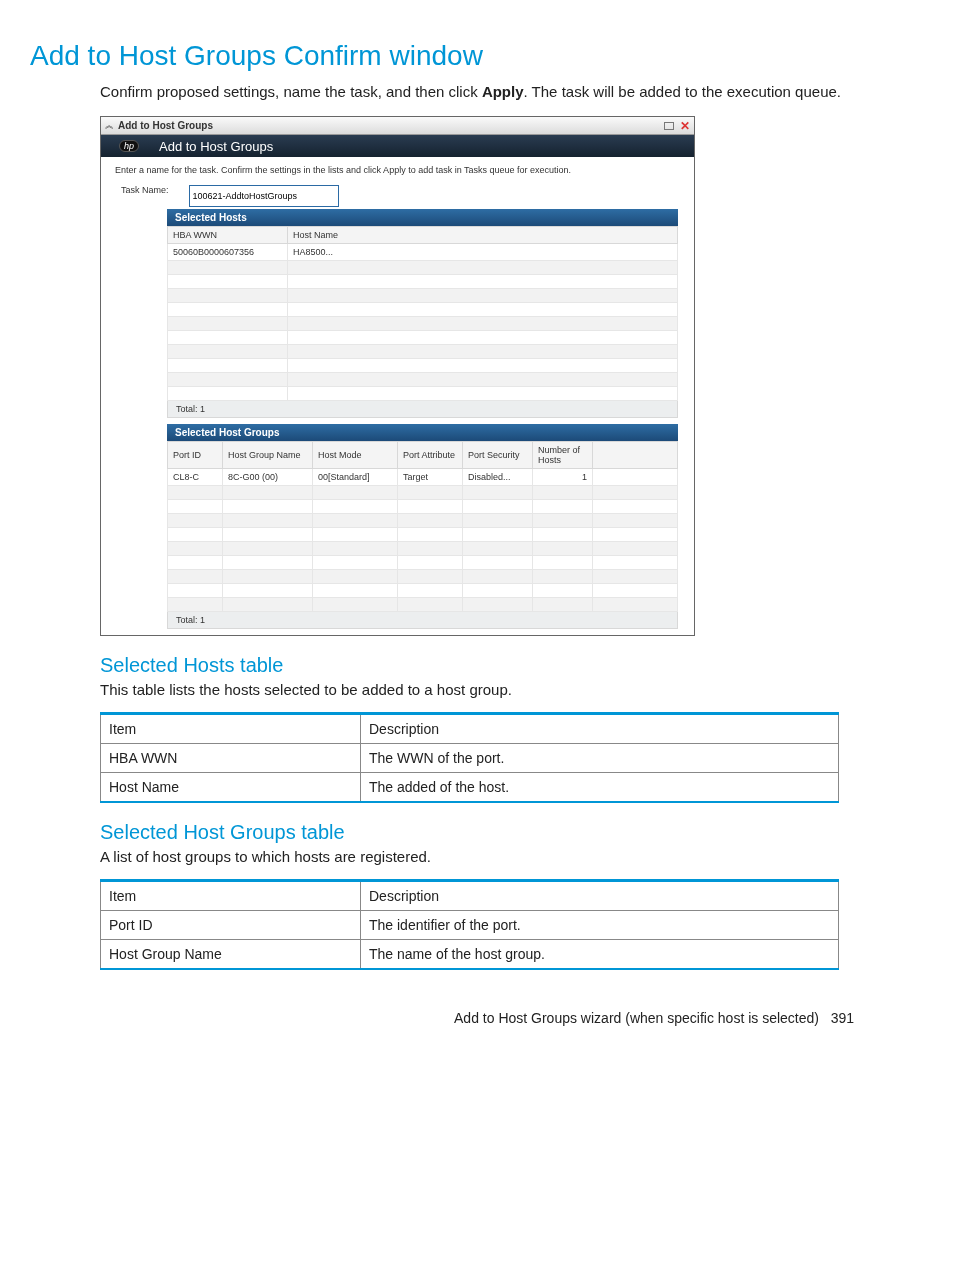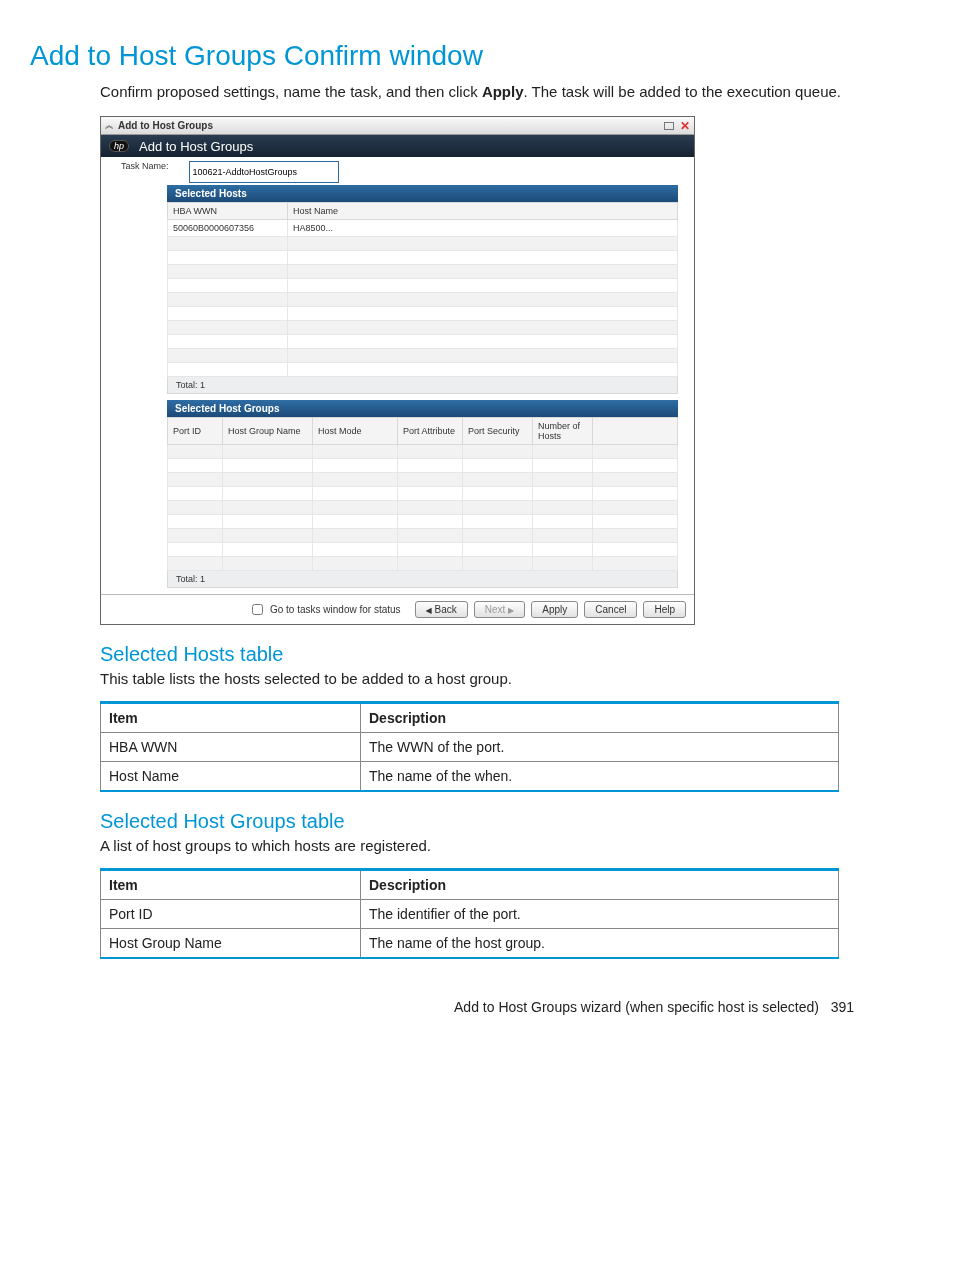--- a/index.html
+++ b/index.html
@@ -6,33 +6,33 @@
   body { font-family: Arial, Helvetica, sans-serif; margin:0; padding:40px 30px 30px 30px; color:#222; font-size:14px; width:954px;}
   h1.page-heading { color:#0096d6; font-weight:300; font-size:28px; margin:0 0 10px 0; font-family:"Segoe UI",Arial,sans-serif;}
   h2.sub-heading  { color:#0096d6; font-weight:400; font-size:20px; margin:18px 0 4px 70px; font-family:"Segoe UI",Arial,sans-serif;}
   p.intro { margin:0 0 14px 70px; line-height:1.35; font-size:15px;}
   p.sub   { margin:4px 0 14px 70px; font-size:15px;}
   .footer-line{ text-align:right; margin:40px 70px 0 0; font-size:14px;}
 
   
   table.doc { width:739px; margin-left:70px; border-collapse:collapse; font-size:14px; border-top:3px solid #0096d6; border-bottom:2px solid #0096d6;}
   table.doc th, table.doc td { border:1px solid #888; padding:6px 8px; text-align:left;}
-  table.doc th { font-weight:bold;}
+  table.doc th { font-weight:normal;}
 
   
   .shot { width:595px; margin:0 0 0 70px; border:1px solid #666; font-family:Verdana, Arial, sans-serif; font-size:10px; color:#333;}
   .shot .tb-outer{ background:linear-gradient(#fafafa,#dcdcdc); height:18px; border-bottom:1px solid #999; display:flex; align-items:center; padding:0 4px; justify-content:space-between;}
   .shot .tb-outer .left{display:flex;align-items:center;gap:4px;}
   .chevrons{font-size:9px;line-height:9px;}
   .tb-outer .title{font-weight:bold; font-size:10px;}
   .win-ctrl{display:flex;gap:6px;align-items:center;}
   .win-ctrl .sq{width:10px;height:8px;border:1px solid #777;}
   .win-ctrl .x{color:#d33;font-weight:bold;font-size:12px;line-height:12px;}
 
-  .shot .tb-inner{ background:linear-gradient(#2a3c51,#15222f); color:#fff; height:22px; display:flex; align-items:center; padding:0 8px; gap:10px; font-size:13px;}
+  .shot .tb-inner{ background:linear-gradient(#2a3c51,#15222f); color:#fff; height:22px; display:flex; align-items:center; padding:0 18px; gap:20px; font-size:13px;}
   .hp-badge{ background:#111; border:1px solid #555; border-radius:10px; padding:0 4px; font-size:9px; font-style:italic;}
 
   .steps{ background:#14528a; height:20px; display:flex; align-items:stretch;}
   .step{ color:#cfe4f6; font-size:9px; display:flex; align-items:center; padding:0 10px;}
   .step .arrow{color:#7aa;}
   .step.active{ background:linear-gradient(#3f8cc8,#276aa0); color:#fff; border-left:1px solid #2a5278; border-right:1px solid #2a5278; padding:0 24px;}
 
   .content{ background:#fff;}
   .instr{ padding:8px 10px 6px 14px; font-size:9px; color:#333;}
   .task-row{ display:flex; align-items:flex-start; padding:4px 10px 2px 20px; gap:20px; font-size:9px;}
@@ -73,20 +73,21 @@
       <span class="sq"></span>
       <span class="x">✕</span>
     </div>
   </div>
   <div class="tb-inner">
     <span class="hp-badge">hp</span>
     <span>Add to Host Groups</span>
   </div>
 
   <div class="content">
+    <div class="instr">Enter a name for the task. Confirm the settings in the lists and click Apply to add task in Tasks queue for execution.</div>
     <div class="task-row">
       <span>Task Name:</span>
       <input type="text" value="100621-AddtoHostGroups" style="">
     </div>
 
     <div class="panel">
       <div class="panel-hd">Selected Hosts</div>
       <table class="grid">
         <colgroup>
             <col style="width:120px">
@@ -161,20 +162,29 @@
         <tbody>
             <tr>
           <th>Port ID</th>
           <th>Host Group Name</th>
           <th>Host Mode</th>
           <th>Port Attribute</th>
           <th>Port Security</th>
           <th>Number of Hosts</th>
           <th></th>
         </tr>
+        <tr>
+          <td>CL8-C</td>
+          <td>8C-G00 (00)</td>
+          <td>00[Standard]</td>
+          <td>Target</td>
+          <td>Disabled...</td>
+          <td style="text-align:right">1</td>
+          <td></td>
+        </tr>
         <tr class="alt">
               <td></td>
               <td></td>
               <td></td>
               <td></td>
               <td></td>
               <td></td>
               <td></td>
             </tr>
         <tr>
@@ -247,49 +257,38 @@
               <td></td>
               <td></td>
               <td></td>
               <td></td>
             </tr>
       </tbody>
         </table>
       <div class="panel-ft">Total: 1</div>
     </div>
 
-    <div class="btnbar">
-      <label class="cb">
-        <input type="checkbox" style="">
-        <span>Go to tasks window for status</span>
-      </label>
-      <button class="btn"><span class="tri">◀</span> <span>Back</span></button>
-      <button class="btn disabled"><span>Next</span> <span class="tri">▶</span></button>
-      <button class="btn">Apply</button>
-      <button class="btn">Cancel</button>
-      <button class="btn">Help</button>
-    </div>
   </div>
 </div>
 
 <h2 class="sub-heading">Selected Hosts table</h2>
 <p class="sub">This table lists the hosts selected to be added to a host group.</p>
 <table class="doc">
   <tbody>
       <tr>
     <th style="width:260px">Item</th>
     <th>Description</th>
   </tr>
   <tr>
     <td>HBA WWN</td>
     <td>The WWN of the port.</td>
   </tr>
   <tr>
     <td>Host Name</td>
-    <td>The name of the when.</td>
+    <td>The added of the host.</td>
   </tr>
 </tbody>
   </table>
 
 <h2 class="sub-heading">Selected Host Groups table</h2>
 <p class="sub">A list of host groups to which hosts are registered.</p>
 <table class="doc">
   <tbody>
       <tr>
     <th style="width:260px">Item</th>

